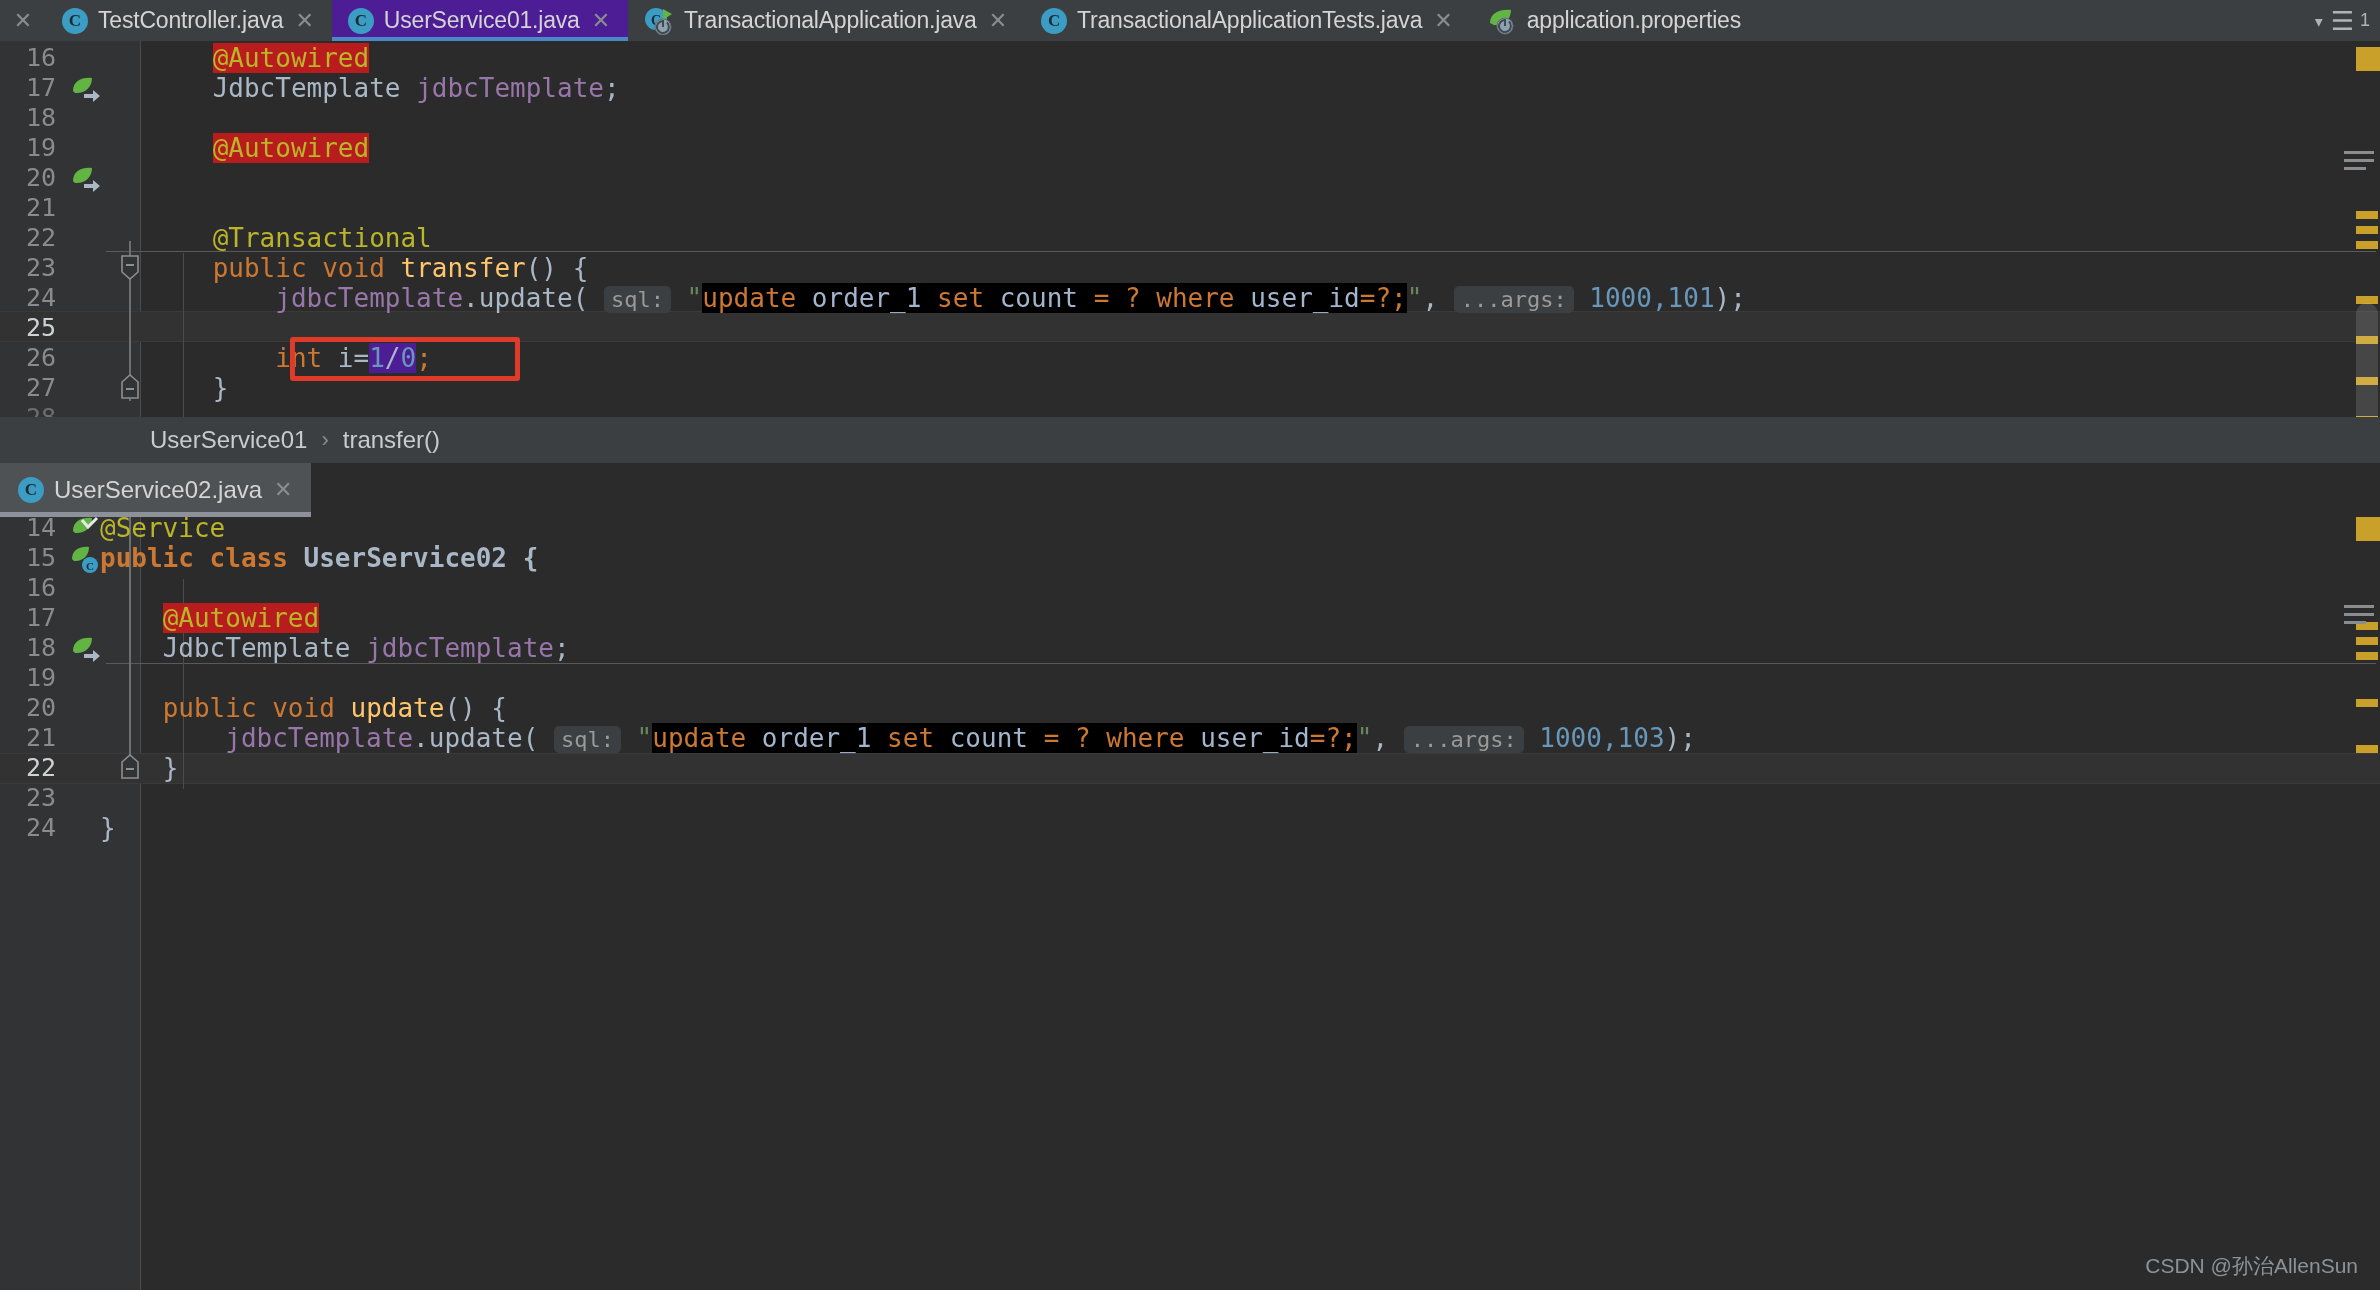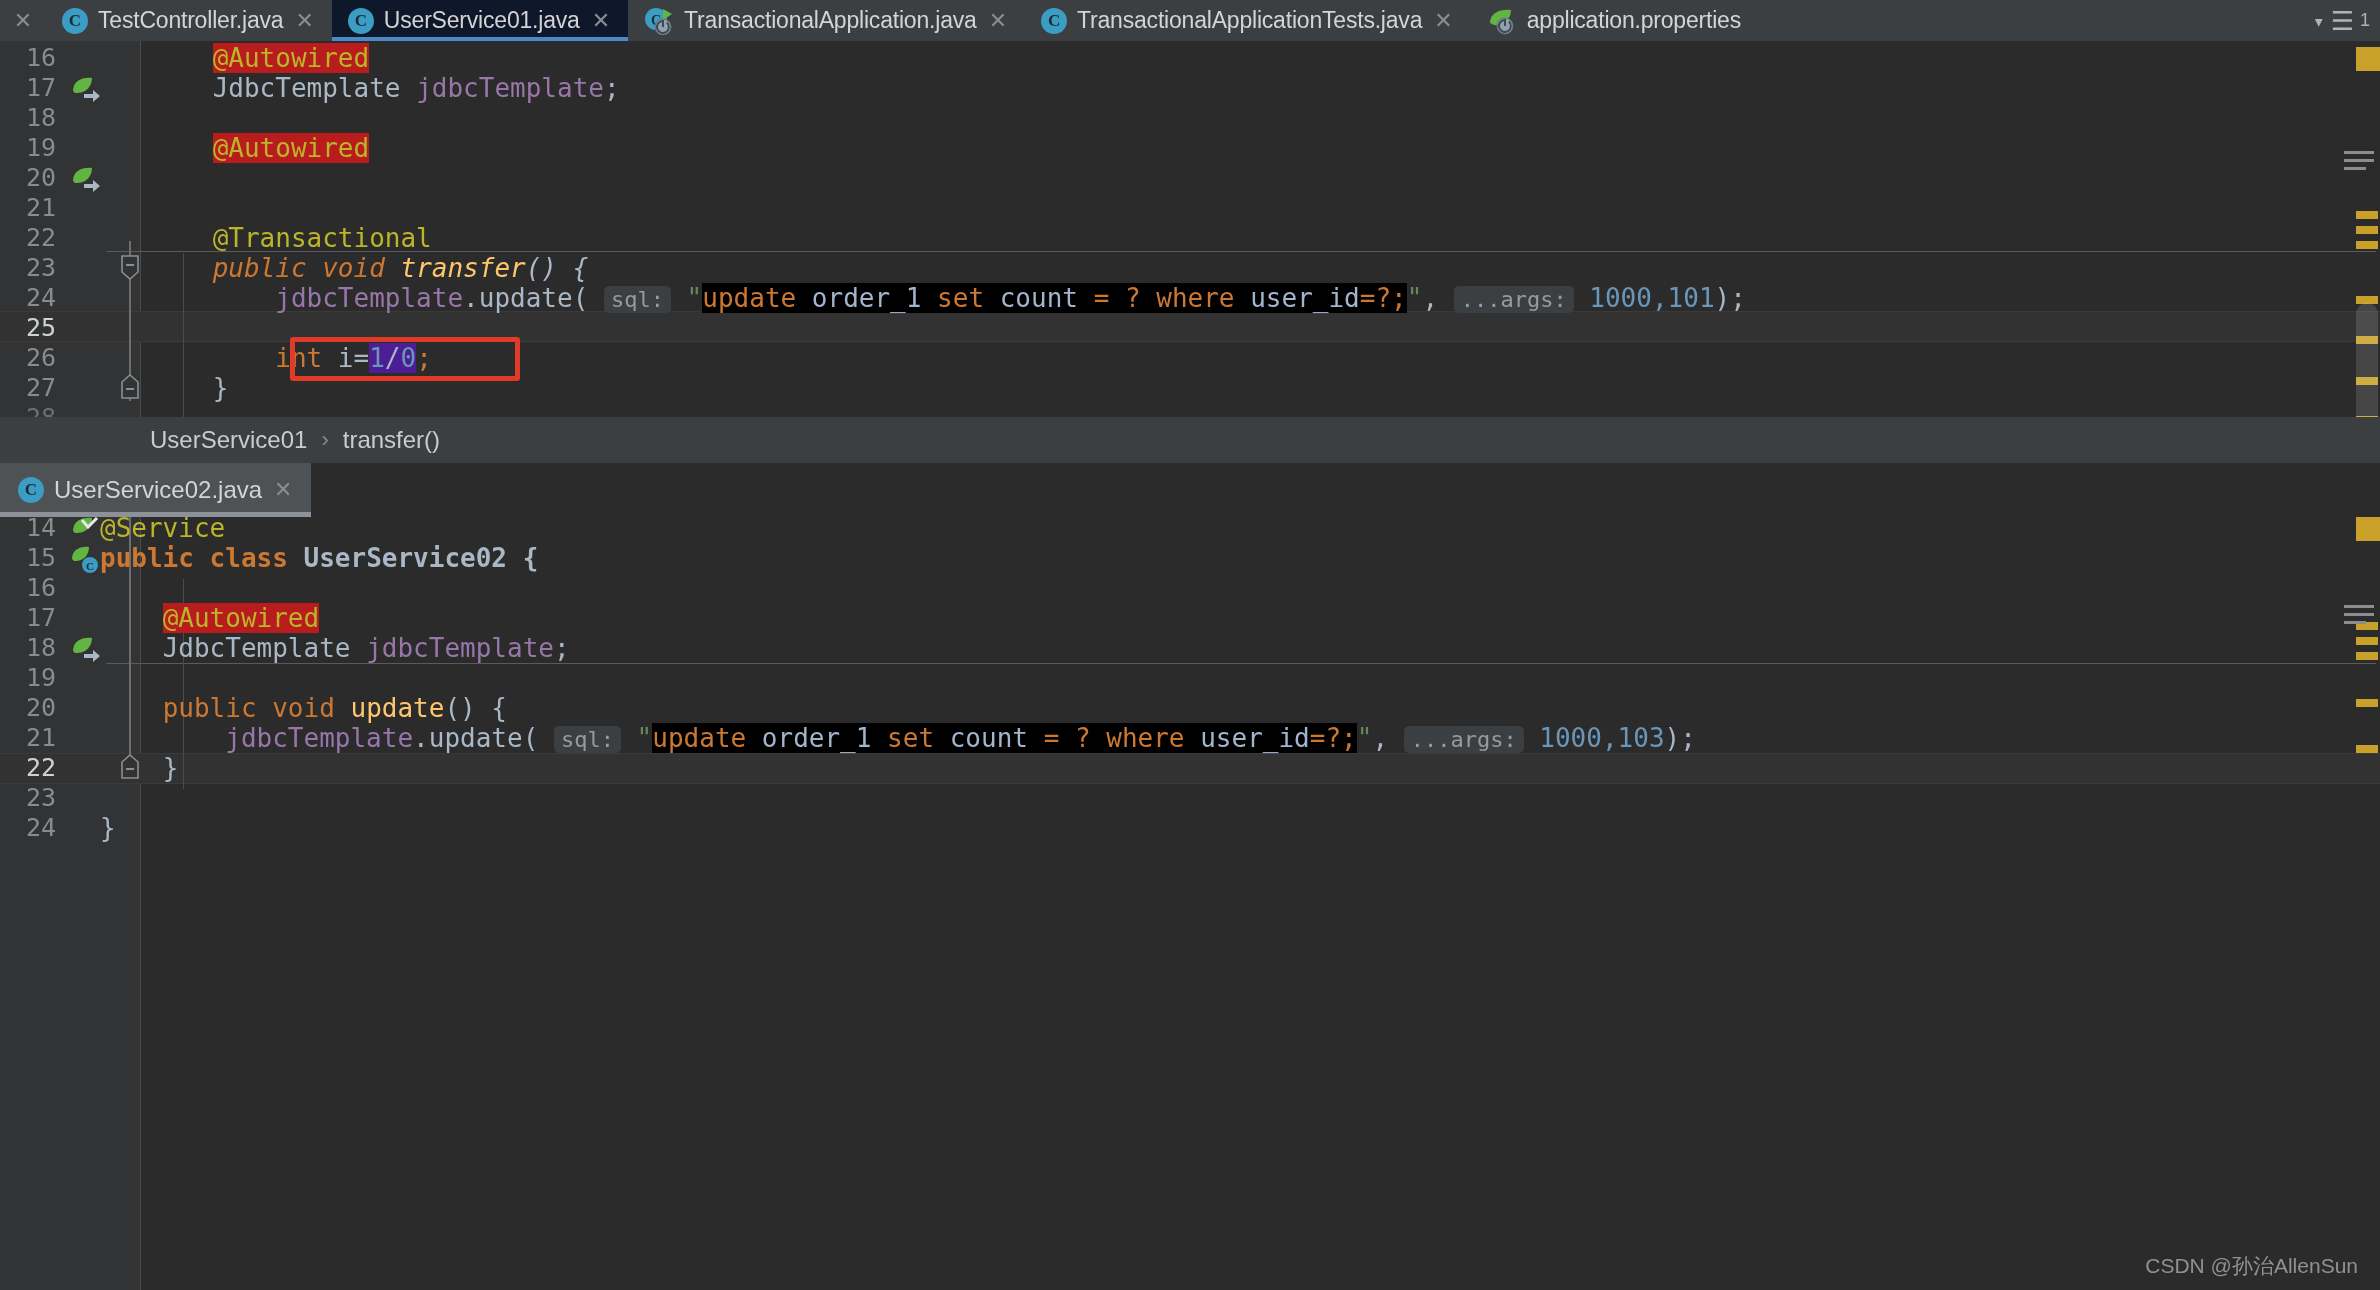--- a/index.html
+++ b/index.html
@@ -19,21 +19,21 @@
   .tab {
     display: flex; align-items: center; gap: 10px;
     padding: 0 18px 0 16px;
     background: #3c3f41;
     position: relative;
     font-family: "Liberation Sans", sans-serif;
     font-size: 23px;
     color: #d4d4d4;
     white-space: nowrap;
   }
-  .tab.active { background: #0f172a; text-align: center; }
+  .tab.active { background: #4c1d95; text-align: center; }
   .tab.active::after {
     content: ""; position: absolute; left: 0; right: 0; bottom: 0; height: 4px;
     background: #4a88c7;
   }
   .tab .tabtext { letter-spacing: -0.2px; }
   .tab-close {
     font-family: "Liberation Sans", sans-serif;
     font-size: 22px; color: #8a8d8f; line-height: 1; padding-left: 2px;
   }
   .leftx {
@@ -294,21 +294,21 @@
 
   <div class="codeline" style="top:62px;"> </div>
 
   <div class="codeline" style="top:92px;">    <span class="annhl">@Autowired</span></div>
 
 
   <div class="codeline" style="top:152px;"> </div>
 
   <div class="codeline" style="top:182px;">    <span class="ann">@Transactional</span></div>
 
-  <div class="codeline" style="top:212px;font-style:italic;">    <span class="kw">public</span> <span class="kw">void</span> <span class="mth">transfer</span><span class="pun">() {</span></div>
+  <div class="codeline" style="top:212px;">    <span class="kw">public</span> <span class="kw">void</span> <span class="mth">transfer</span><span class="pun">() {</span></div>
 
   <div class="codeline" style="top:242px;">        <span class="fld">jdbcTemplate</span><span class="pun">.</span><span class="typ">update</span><span class="pun">( </span><span class="hint">sql:</span> <span class="sqlq">"</span><span class="sqlbg"><span class="sqlkw">update </span><span class="sqlid">order_1</span><span class="sqlkw"> set </span><span class="sqlid">count</span><span class="sqlkw"> = ? where </span><span class="sqlid">user_id</span><span class="sqlkw">=?;</span></span><span class="sqlq">"</span><span class="pun">, </span><span class="hint">...args:</span> <span class="num">1000,101</span><span class="pun">);</span></div>
 
 
   <div class="codeline" style="top:302px;">        <span class="kw">int</span> <span class="fld" style="color:#a9b7c6">i</span><span class="pun">=</span><span class="hl10"><span class="num">1</span><span class="pun" style="color:#a9b7c6">/</span><span class="num">0</span></span><span class="kw">;</span></div>
 
   <div class="codeline" style="top:332px;">    <span class="pun">}</span></div>
 
   <div class="redbox" style="left:290px; top:296px; width:230px; height:44px;"></div>
 

